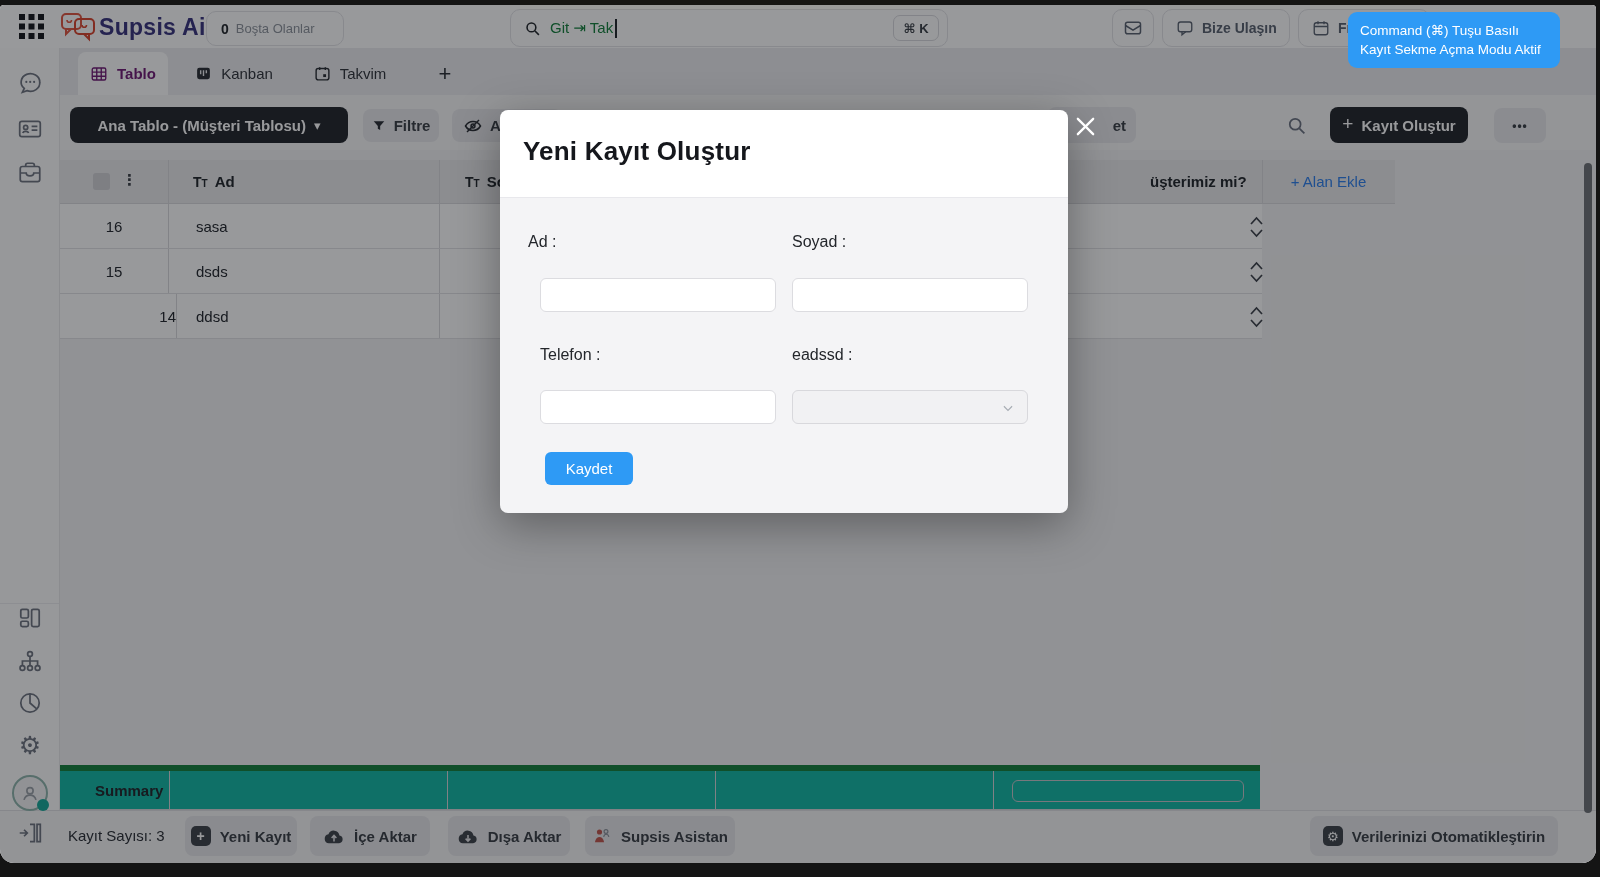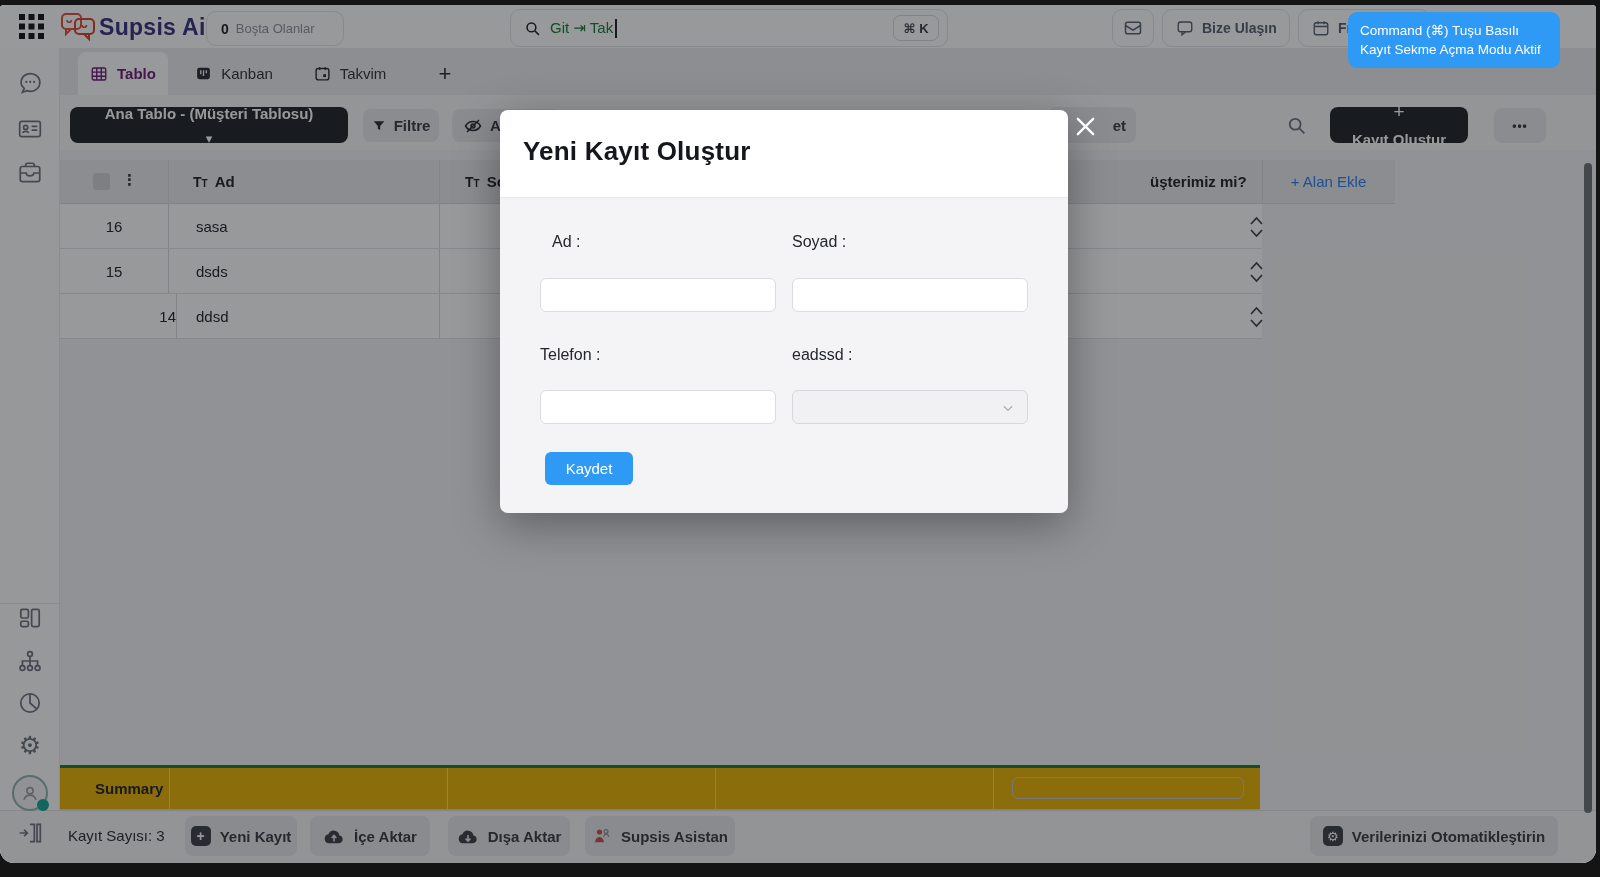--- a/index.html
+++ b/index.html
@@ -6,21 +6,21 @@
     font-family:"Liberation Sans","DejaVu Sans",sans-serif;}
   .abs{position:absolute;}
   #app{position:absolute;left:0;top:5px;width:1596px;height:858px;background:#f3f3f4;
     border-radius:4px 4px 14px 14px;overflow:hidden;}
   .icon{display:inline-flex;align-items:center;justify-content:center;}
   svg{display:block;}
   .pill{border:1px solid #e3e3e7;border-radius:10px;background:#fff;display:flex;align-items:center;}
   .gbtn{background:#e9e9ec;border-radius:8px;display:flex;align-items:center;justify-content:center;
     gap:8px;color:#3a3f46;font-size:15px;font-weight:600;}
   .dbtn{background:#23262b;border-radius:8px;display:flex;align-items:center;justify-content:center;
-    gap:8px;color:#fff;font-size:15px;font-weight:600;flex-direction:column;}
+    gap:8px;color:#fff;font-size:15px;font-weight:600;}
   .tab{display:flex;align-items:center;justify-content:center;gap:9px;font-size:15px;color:#31353c;}
   .cell-border{border-right:1px solid #d9d9dd;}
   .hcell{position:absolute;top:0;height:100%;display:flex;align-items:center;font-weight:700;
     font-size:15px;color:#22262b;}
   .rcell{position:absolute;top:0;height:100%;display:flex;align-items:center;font-size:15px;color:#23272d;}
   .fbtn{background:#e7e7ea;border-radius:8px;display:flex;align-items:center;justify-content:center;
     gap:9px;color:#3a3f46;font-size:15px;font-weight:600;}
   .sq-ico{width:20px;height:20px;background:#3f444b;border-radius:5px;color:#fff;display:flex;
     align-items:center;justify-content:center;font-size:14px;font-weight:700;line-height:1;}
   .side-ico{position:absolute;left:17px;width:26px;height:26px;color:#6e7480;}
@@ -273,21 +273,21 @@
     <div class="rcell" style="left:930px;width:272px;">
       <span class="abs icon" style="left:258px;top:10px;">
         <svg width="17" height="26" viewBox="0 0 17 26" fill="none" stroke="#3e434b" stroke-width="1.7">
           <polyline points="3,10 8.5,4 14,10"></polyline>
             <polyline points="3,16 8.5,22 14,16"></polyline>
         </svg>
       </span>
     </div>
   </div>
 
-  <div class="abs" style="left:60px;top:760px;width:1200px;height:45px;background:#eab308;border-top:3px solid #15803d;border-bottom:1px solid #d6d6da;box-sizing:border-box;">
+  <div class="abs" style="left:60px;top:760px;width:1200px;height:45px;background:#14b8a6;border-top:6px solid #15803d;border-bottom:1px solid #d6d6da;box-sizing:border-box;">
     <div class="hcell cell-border" style="left:0;width:110px;padding-left:35px;box-sizing:border-box;border-right-color:#d6d6da;">
       <span>Summary</span>
     </div>
     <div class="hcell cell-border" style="left:110px;width:277px;border-right-color:#d6d6da;"></div>
     <div class="hcell cell-border" style="left:387px;width:268px;border-right-color:#d6d6da;"></div>
     <div class="hcell cell-border" style="left:655px;width:278px;border-right-color:#d6d6da;"></div>
     <div class="hcell" style="left:933px;width:267px;">
       <span class="abs" style="left:19px;top:9px;width:230px;height:20px;border:1px solid #c6c6cb;border-radius:6px;"></span>
     </div>
   </div>
@@ -418,21 +418,21 @@
 
   <div class="abs" style="left:1584px;top:158px;width:8px;height:650px;background:#6f7277;border-radius:4px;"></div>
 
   <div class="abs" style="left:0;top:0;width:100%;height:100%;background:rgba(10,12,16,0.42);z-index:40;"></div>
 
   <div class="abs" style="left:500px;top:105px;width:568px;height:403px;border-radius:8px;z-index:60;box-shadow:0 12px 45px rgba(0,0,0,.35);">
     <div class="abs" style="left:0;top:0;width:100%;height:88px;background:#fff;border-radius:8px 8px 0 0;border-bottom:1px solid #e8e8ec;box-sizing:border-box;">
       <div class="abs" style="left:23px;top:26px;font-size:26px;font-weight:800;color:#15171c;letter-spacing:.2px;">Yeni Kayıt Oluştur</div>
     </div>
     <div class="abs" style="left:0;top:88px;width:100%;height:315px;background:#f4f4f6;border-radius:0 0 8px 8px;">
-      <span class="mlabel" style="left:52px;top:35px;">Ad :</span>
+      <span class="mlabel" style="left:28px;top:35px;">Ad :</span>
       <span class="mlabel" style="left:292px;top:35px;">Soyad :</span>
       <div class="minput" style="left:40px;top:80px;"></div>
       <div class="minput" style="left:292px;top:80px;"></div>
 
       <span class="mlabel" style="left:40px;top:148px;">Telefon :</span>
       <span class="mlabel" style="left:292px;top:148px;">eadssd :</span>
       <div class="minput" style="left:40px;top:192px;"></div>
       <div class="minput" style="left:292px;top:192px;background:#f1f1f3;border-color:#d8d8dc;">
         <span class="abs icon" style="right:12px;top:10px;">
           <svg width="14" height="14" viewBox="0 0 24 24" fill="none" stroke="#a8adb4" stroke-width="2">

